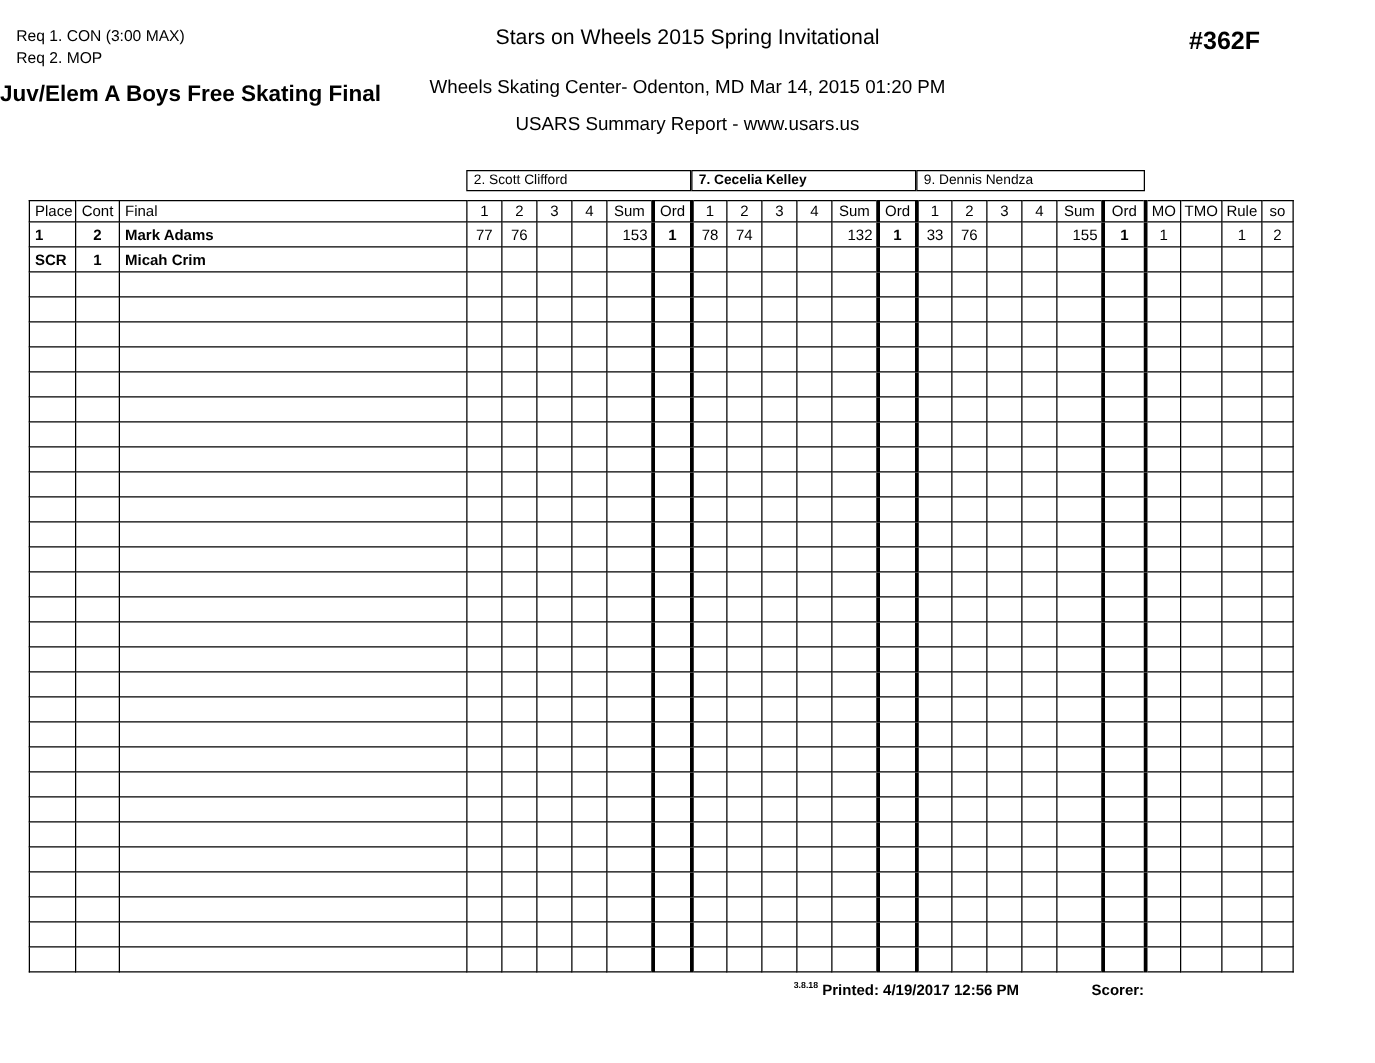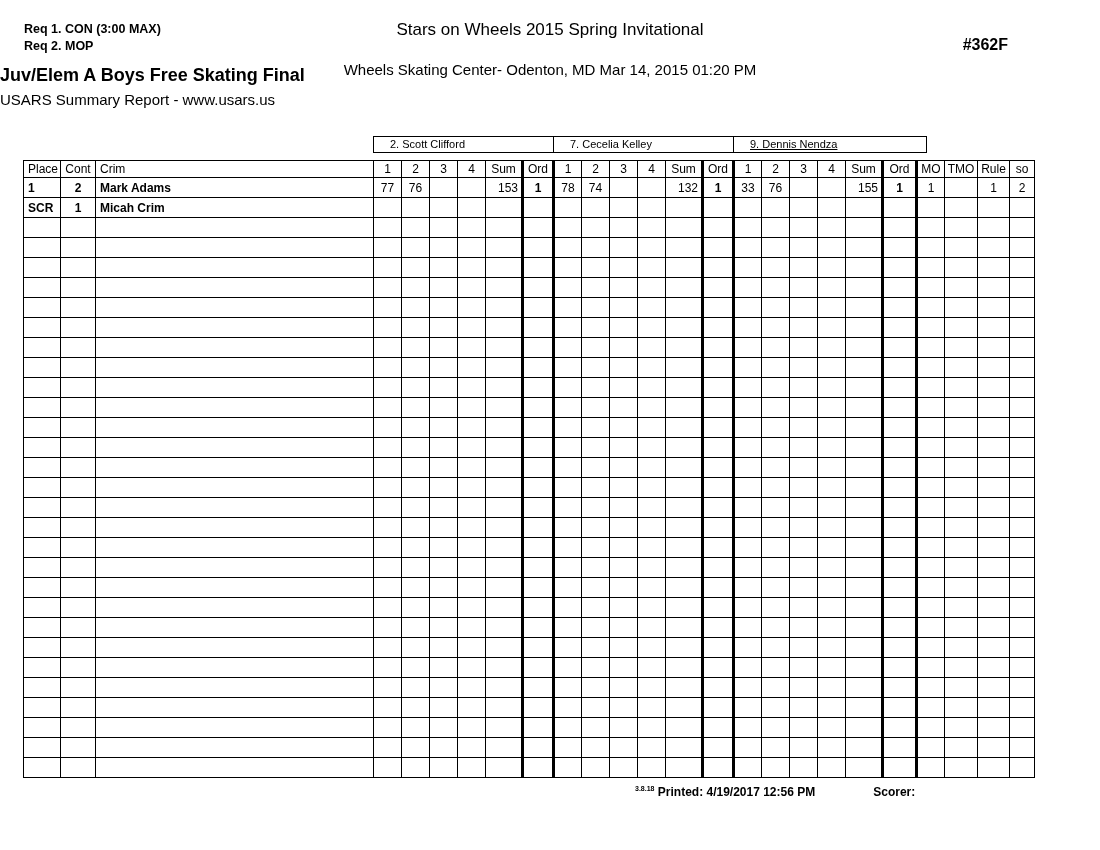--- a/index.html
+++ b/index.html
@@ -1,31 +1,31 @@
 <!DOCTYPE html>
 <html><head>
 <meta charset="utf-8">
 <style>
   html,body{margin:0;padding:0;background:#fff;}
   .page{position:relative;width:1100px;height:850px;background:#fff;color:#000;
         font-family:"Liberation Sans",sans-serif;overflow:hidden;}
-  .req{position:absolute;left:24px;font-size:12.5px;font-weight:bold;}
+  .req{position:absolute;left:13px;font-size:12.5px;font-weight:normal;}
   .req1{top:22px}.req2{top:39px}
   .title{position:absolute;top:20px;left:0;width:1100px;text-align:center;font-size:17px;font-weight:normal;}
   .subtitle{position:absolute;top:45px;left:0;width:1100px;text-align:center;font-size:15px;margin-top:16px;}
   .event-title{position:absolute;top:65px;left:0;width:1100px;text-align:left;font-size:18px;font-weight:bold;}
-  .report-title{position:absolute;top:91px;left:0;width:1100px;text-align:left;font-size:15px;}
-  .event-num{position:absolute;top:36px;right:92px;font-size:16px;font-weight:bold;}
+  .report-title{position:absolute;top:91px;left:0;width:1100px;text-align:center;font-size:15px;}
+  .event-num{position:absolute;top:22px;right:92px;font-size:20px;font-weight:bold;}
   .table-wrap{position:absolute;left:23px;top:136px;width:1011px;}
   .judges{position:relative;height:24px;}
   .judgebox{position:absolute;top:0;height:15px;border:1px solid #000;background:#fff;
-            font-size:11px;line-height:15px;padding-left:16px;overflow:hidden;white-space:nowrap;}
+            font-size:11px;line-height:15px;padding-left:5px;overflow:hidden;white-space:nowrap;}
   .jb1{left:350px;width:173px;}
-  .jb2{left:530px;width:173px;}
-  .jb3{left:710px;width:176px;text-decoration:underline;}
+  .jb2{left:530px;width:173px;font-weight:bold;}
+  .jb3{left:710px;width:176px;}
   table{border-collapse:collapse;table-layout:fixed;width:1011px;}
   th,td{border:1px solid #000;font-size:12px;font-weight:normal;padding:0 2px;height:19px;
         overflow:hidden;white-space:nowrap;text-align:center;}
   th{height:16px;margin-top:24px;}
   .left{text-align:left;padding-left:4px;}
   .right{text-align:right;padding-right:3px;}
   .bold{font-weight:bold;}
   .ordc{border-left:3px solid #000;border-right:3px solid #000;}
   .footer{position:absolute;left:23px;top:785px;width:1011px;font-size:12px;white-space:nowrap;}
   .ver{font-size:7px;margin-left:612px;vertical-align:top;font-weight:bold;}
@@ -79,21 +79,21 @@
           <col style="width:34px">
         <col style="width:28px">
           <col style="width:33px">
           <col style="width:32px">
           <col style="width:25px">
       </colgroup>
       <thead>
         <tr>
           <th class="left">Place</th>
           <th>Cont</th>
-          <th class="left">Crim</th>
+          <th class="left">Final</th>
 
           <th>1</th>
           <th>2</th>
           <th>3</th>
           <th>4</th>
           <th>Sum</th>
           <th class="ordc">Ord</th>
 
           <th>1</th>
           <th>2</th>

